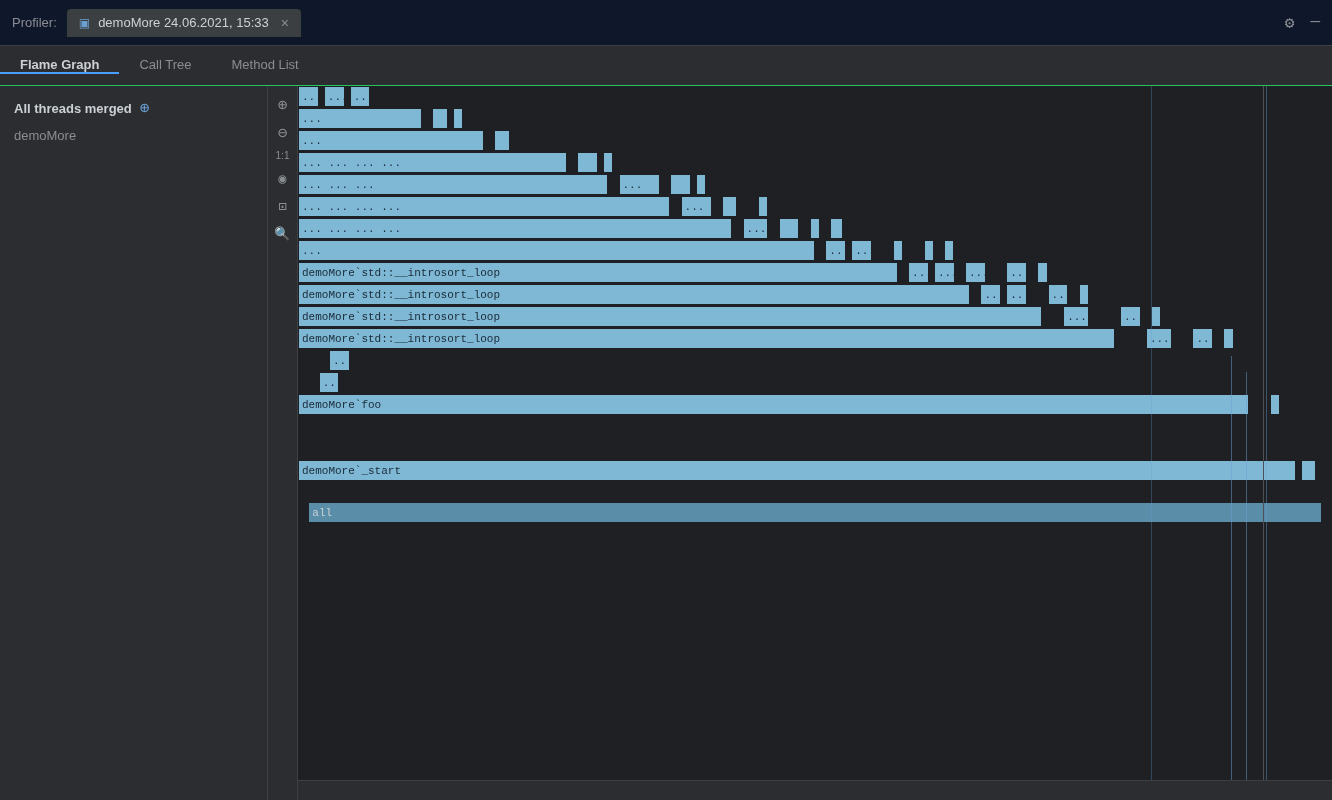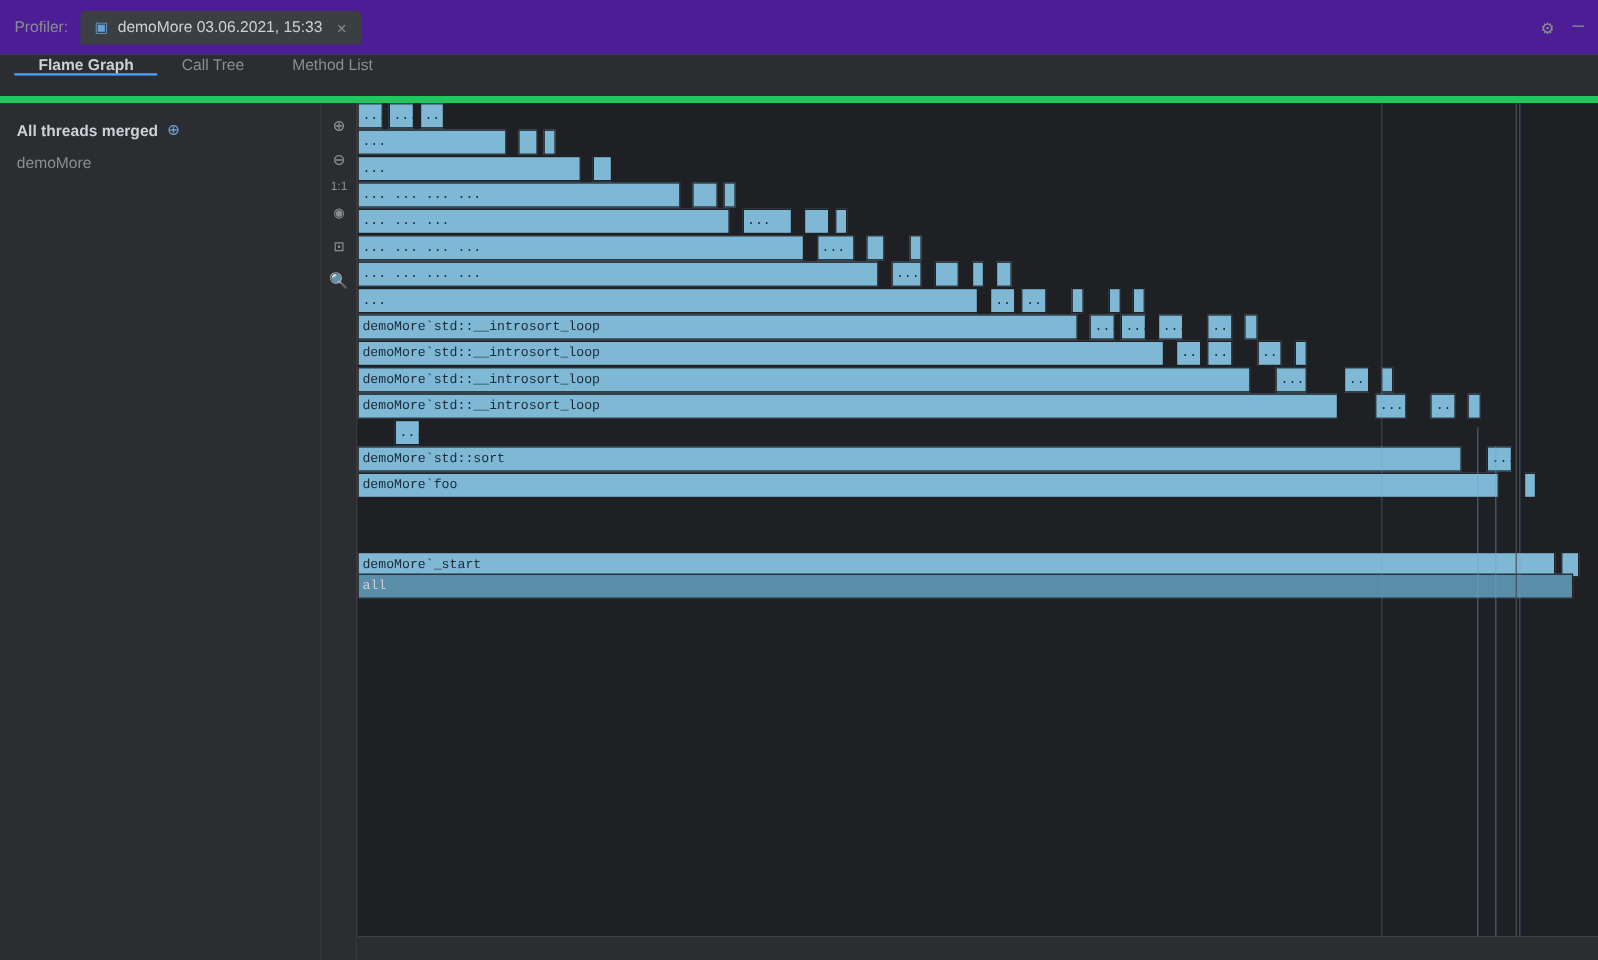--- a/index.html
+++ b/index.html
@@ -8,21 +8,21 @@
       color: #cdd1d6;
       font-family: 'Courier New', monospace;
       font-size: 13px;
       width: 1332px;
       height: 800px;
       overflow: hidden;
     }
 
     
     .title-bar {
-      background: #4c1d95;
+      background: #0f172a;
       height: 46px;
       display: flex;
       align-items: center;
       padding: 0 12px;
       border-bottom: 1px solid #3d3f43;
     }
     .title-bar-label {
       color: #8a8d91;
       font-family: sans-serif;
       font-size: 13px;
@@ -54,23 +54,23 @@
       display: flex;
       gap: 16px;
       color: #8a8d91;
     }
 
     
     .tab-bar {
       background: #2b2d30;
       height: 40px;
       display: flex;
-      align-items: flex-start;
-      border-bottom: 6px solid #22c55e;
-      padding-left: 12px;
+      align-items: center;
+      border-bottom: 1px solid #22c55e;
+      padding-left: 0;
     }
     .tab-item {
       display: flex;
       align-items: center;
       padding: 0 20px;
       cursor: pointer;
       font-family: sans-serif;
       font-size: 13px;
       color: #8a8d91;
       border-bottom: 2px solid transparent;
@@ -207,21 +207,21 @@
       background: #4d5057;
     }
   </style>
 </head>
 <body>
 
 <div class="title-bar">
   <span class="title-bar-label">Profiler:</span>
   <div class="title-bar-tab">
     <span class="icon">▣</span>
-    <span>demoMore 03.06.2021, 15:33</span>
+    <span>demoMore 24.06.2021, 15:33</span>
     <span class="title-bar-close">×</span>
   </div>
   <div class="title-bar-actions">
     <span style="cursor:pointer;font-size:16px;">⚙</span>
     <span style="cursor:pointer;font-size:16px;">—</span>
   </div>
 </div>
 
 <div class="tab-bar">
   <div class="tab-item active">
@@ -381,41 +381,40 @@
         <div class="flame-block" style="width:1%; height:21px;"></div>
       </div>
 
       <div class="flame-row" style="top:264px; position:absolute; width:100%;">
         <div class="flame-gap" style="width:3%;"></div>
         <div class="flame-block" style="width:2%; height:21px;">...</div>
         <div class="flame-gap" style="width:1%;"></div>
       </div>
 
       <div class="flame-row" style="top:286px; position:absolute; width:100%;">
-        <div class="flame-block" style="width:89%; height:21px;">demoMore`std::sort</div>
         <div class="flame-gap" style="width:2%;"></div>
         <div class="flame-block" style="width:2%; height:21px;">...</div>
         <div class="flame-gap" style="width:1%;"></div>
       </div>
 
       <div class="flame-row" style="top:308px; position:absolute; width:100%;">
         <div class="flame-block" style="width:92%; height:21px;">demoMore`foo</div>
         <div class="flame-gap" style="width:2%;"></div>
         <div class="flame-block" style="width:1%; height:21px;"></div>
       </div>
 
 
 
       <div class="flame-row" style="top:374px; position:absolute; width:100%;align-items:flex-end;">
         <div class="flame-block" style="width:96.5%; height:21px;">demoMore`_start</div>
         <div class="flame-gap" style="width:0.5%;"></div>
         <div class="flame-block" style="width:1.5%; height:21px;"></div>
       </div>
 
-      <div class="flame-row" style="top:392px; position:absolute; width:100%;">
+      <div class="flame-row" style="top:416px; position:absolute; width:100%;justify-content:center;">
         <div class="flame-block" style="width:98%; height:21px; background:#5a8da8; color:#cdd1d6;">all</div>
       </div>
 
       <div class="v-line"></div>
 
       <div style="position:absolute; right:65px; top:0; bottom:0; width:1px; background:#6b9fd4; opacity:0.4;"></div>
       <div style="position:absolute; right:180px; top:0; bottom:0; width:1px; background:#6b9fd4; opacity:0.3;"></div>
       <div style="position:absolute; right:100px; top:270px; bottom:0; width:1px; background:#6b9fd4; opacity:0.5;"></div>
       <div style="position:absolute; right:85px; top:286px; bottom:0; width:1px; background:#6b9fd4; opacity:0.5;"></div>
     </div>

